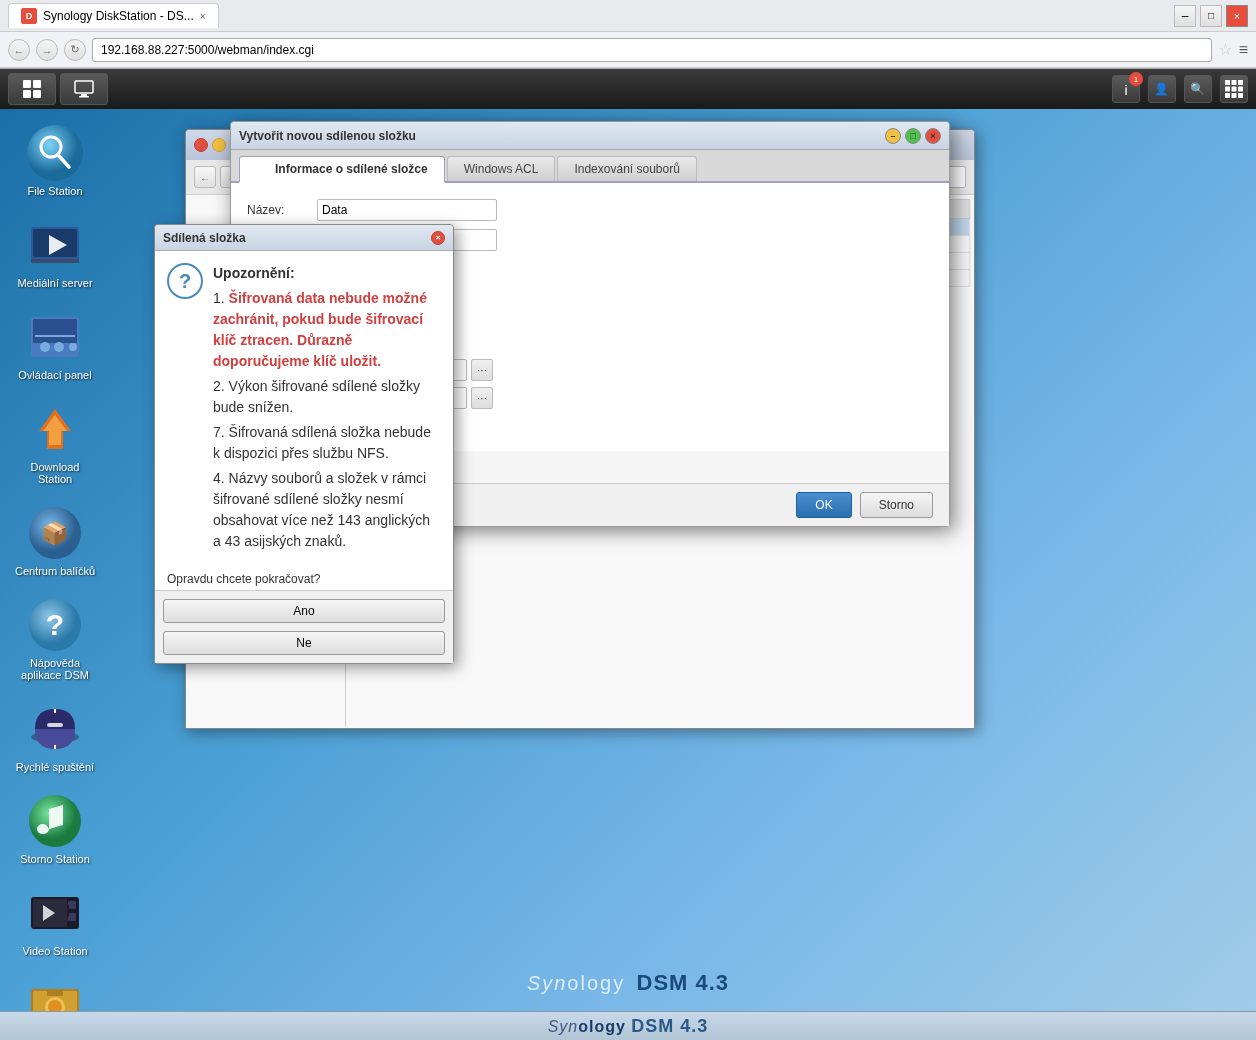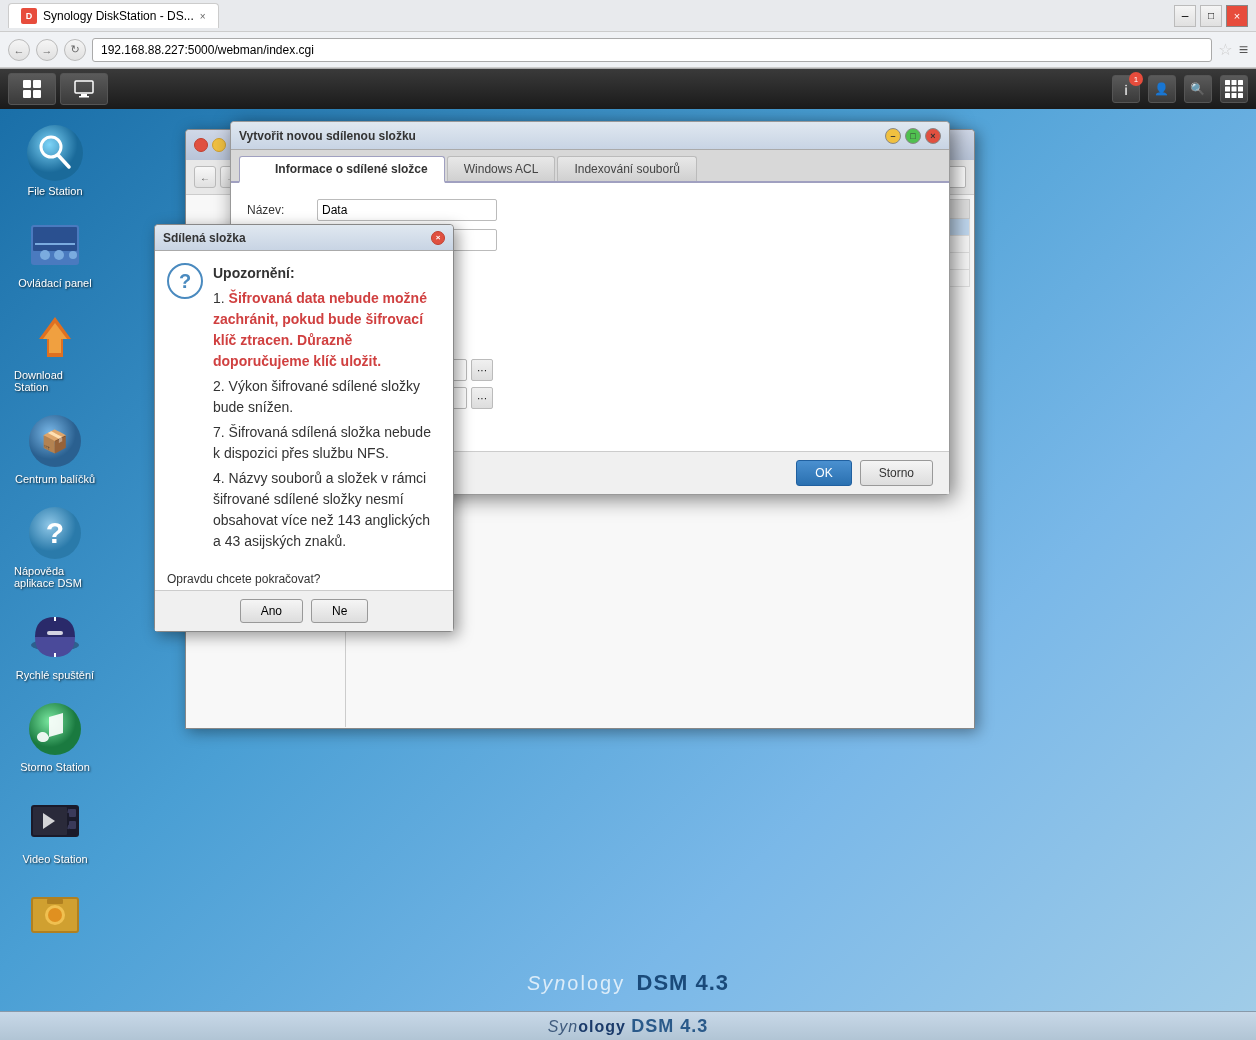--- a/index.html
+++ b/index.html
@@ -133,21 +133,21 @@
       padding: 4px;
       border-radius: 4px;
     }
     .desktop-icon-img {
       width: 60px; height: 60px;
       display: flex; align-items: center; justify-content: center;
       font-size: 36px;
     }
     .desktop-icon-label {
       color: white;
-      text-align: left;
+      text-align: center;
       font-size: 11px;
       text-shadow: 1px 1px 2px rgba(0,0,0,0.7);
       margin-top: 2px;
     }
 
     
     .window-behind {
       position: absolute;
       top: 20px;
       left: 185px;
@@ -308,20 +308,21 @@
     }
 
     
     .dialog-bottom {
       display: flex;
       justify-content: flex-end;
       padding: 8px 16px;
       background: #f0f0f0;
       border-top: 1px solid #ccc;
       gap: 8px;
+      margin-top: 32px;
     }
     .btn {
       padding: 5px 18px;
       border: 1px solid #999;
       border-radius: 3px;
       cursor: pointer;
       font-size: 12px;
       background: linear-gradient(to bottom, #f5f5f5, #ddd);
       color: #333;
     }
@@ -391,20 +392,21 @@
       padding: 8px 12px 4px;
       background: white;
     }
     .alert-buttons {
       display: flex;
       justify-content: center;
       padding: 8px;
       background: #f0f0f0;
       border-top: 1px solid #ccc;
       gap: 8px;
+      flex-direction: column;
     }
     .alert-btn {
       padding: 4px 20px;
       border: 1px solid #999;
       border-radius: 3px;
       cursor: pointer;
       font-size: 12px;
       background: linear-gradient(to bottom, #f5f5f5, #ddd);
     }
 
@@ -536,20 +538,31 @@
               <stop offset="100%" stop-color="#1a6a9a"></stop>
             </radialGradient>
           </defs>
           <circle cx="24" cy="22" r="10" fill="none" stroke="white" stroke-width="3"></circle>
           <line x1="31" y1="30" x2="42" y2="42" stroke="white" stroke-width="3.5" stroke-linecap="round"></line>
         </svg>
       </div>
       <div class="desktop-icon-label">File Station</div>
     </div>
 
+    <div class="desktop-icon">
+      <div class="desktop-icon-img">
+        <svg width="56" height="56" viewBox="0 0 56 56">
+          <rect x="4" y="10" width="48" height="36" rx="3" fill="#2a5a9a"></rect>
+          <rect x="6" y="12" width="44" height="28" rx="2" fill="#1a3a6a"></rect>
+          <polygon points="22,18 22,38 40,28" fill="white" opacity="0.9"></polygon>
+          <rect x="4" y="42" width="48" height="4" rx="1" fill="#3a4a6a"></rect>
+        </svg>
+      </div>
+      <div class="desktop-icon-label">Mediální server</div>
+    </div>
 
     <div class="desktop-icon">
       <div class="desktop-icon-img">
         <svg width="56" height="56" viewBox="0 0 56 56">
           <rect x="4" y="8" width="48" height="40" rx="3" fill="#4a7abf"></rect>
           <rect x="6" y="10" width="44" height="24" rx="1" fill="#2a5090"></rect>
           <rect x="8" y="26" width="40" height="2" fill="#7aabdf"></rect>
           <circle cx="18" cy="38" r="5" fill="#7aabdf"></circle>
           <circle cx="32" cy="38" r="5" fill="#7aabdf"></circle>
           <circle cx="46" cy="38" r="4" fill="#7aabdf"></circle>

